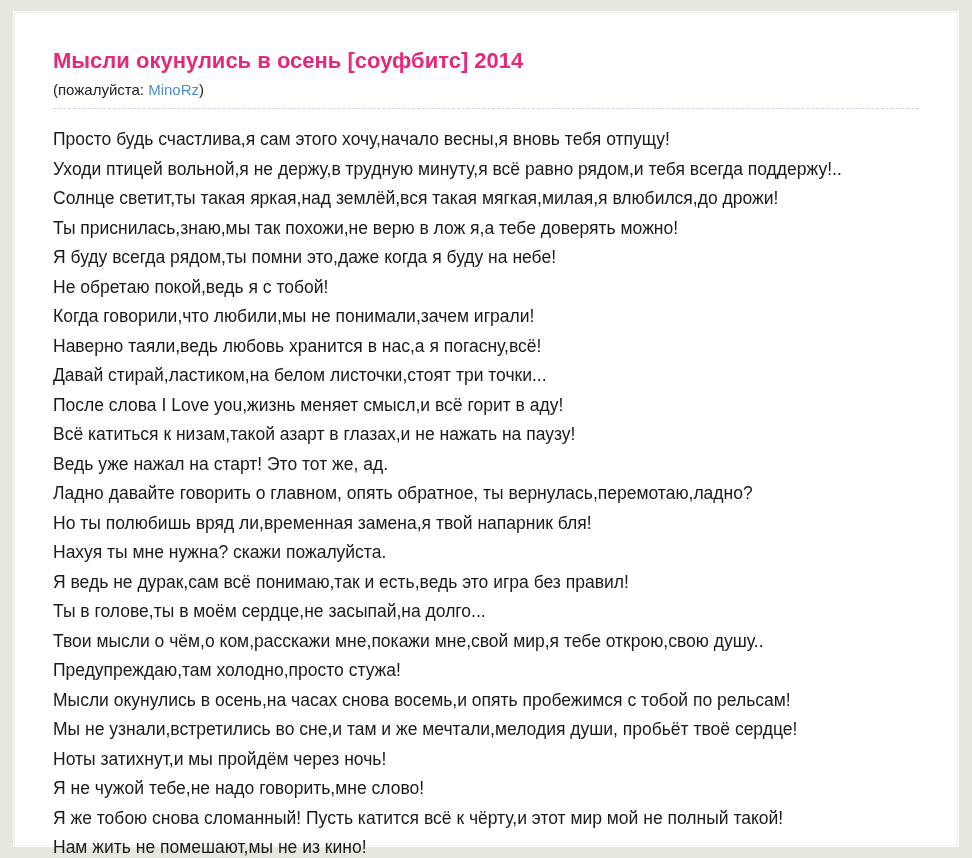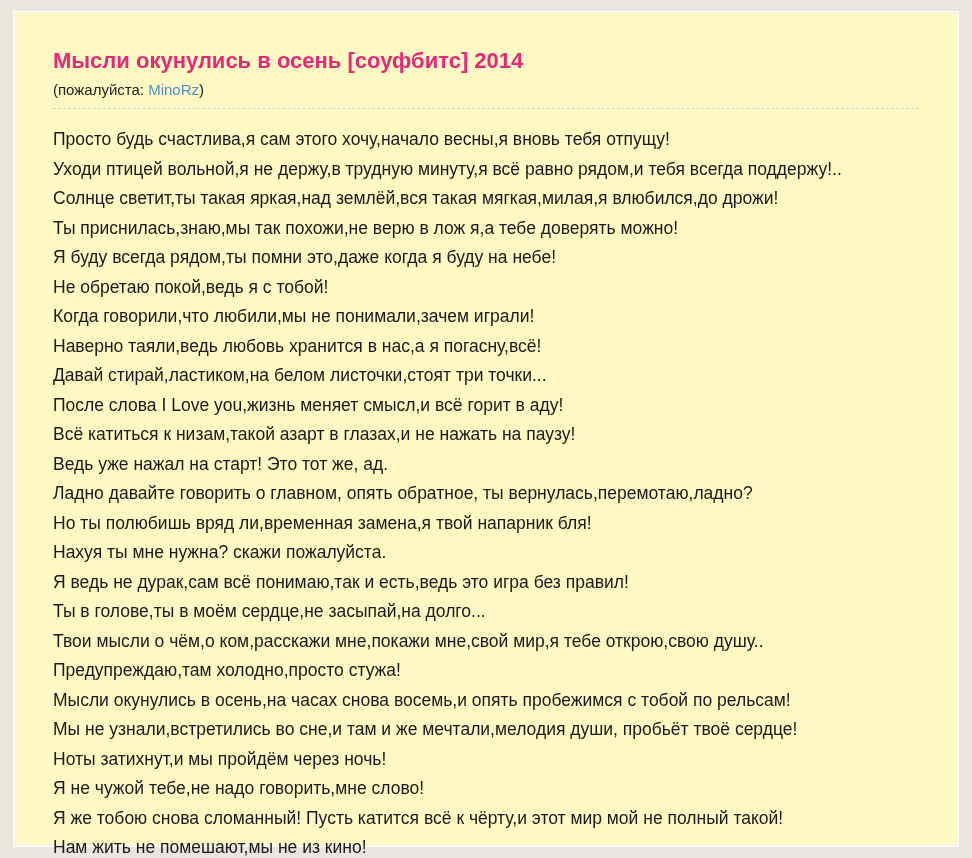--- a/index.html
+++ b/index.html
@@ -12,21 +12,21 @@
     background: #e9e6e0;
     font-family: "Liberation Sans", sans-serif;
     overflow: hidden;
   }
   .page {
     position: absolute;
     left: 14px;
     top: 12px;
     width: 944px;
     height: 834px;
-    background: #fef9c3;
+    background: #ffffff;
     box-sizing: border-box;
     border: 1px solid #f2f0ec;
     box-shadow: 0 0 0 1px #ffffff;
   }
   .inner {
     padding: 34px 38px 0 38px;
   }
   .song-title {
     color: #e5287a;
     font-size: 22px;

